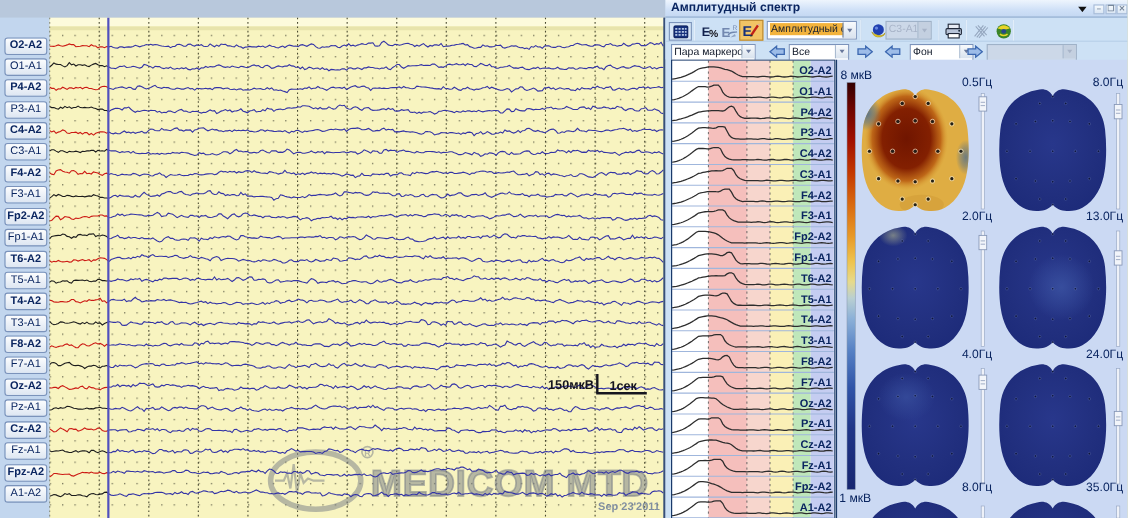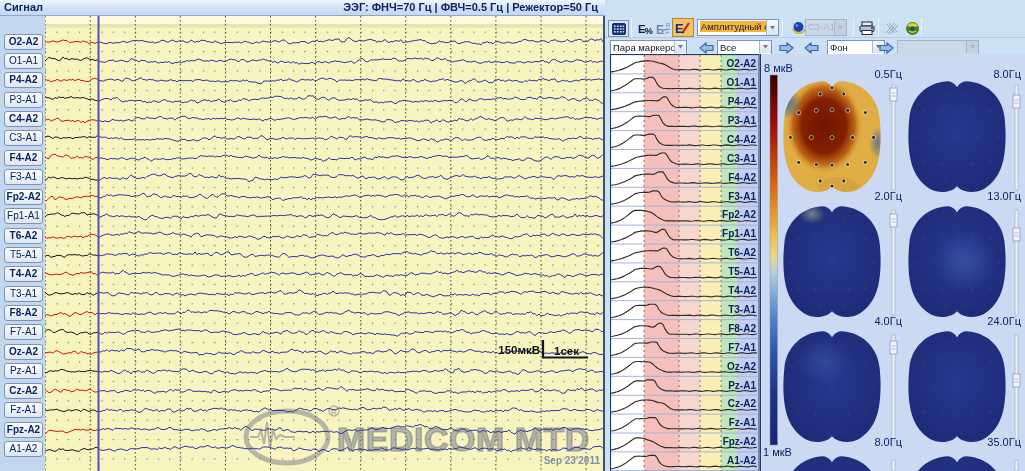--- a/index.html
+++ b/index.html
@@ -28,21 +28,20 @@
 .combo .cbtn.dis { background:#c4d0e0; }
 .tb2 .combo { height:18px; }
 .tb2 .combo .cbtn { height:12px; }
 .arrow { position:absolute; width:15px; height:12px; }
 .wbtn { position:absolute; top:4px; width:10px; height:9px; background:linear-gradient(#f6fafd,#dae6f4);
   border:1px solid #a8bcd8; color:#78889c; font-size:7px; font-weight:bold; text-align:center; line-height:7px; }
 </style></head>
 <body>
 <div id="app">
   <div id="lwin">
-    <div class="win-title" style="left:0;width:605px;padding-left:4px;">Сигнал<span style="position:absolute;right:7px;">ЭЭГ: ФНЧ=70 Гц | ФВЧ=0.5 Гц | Режектор=50 Гц</span></div>
     <div id="lcol"></div>
     <svg width="559" height="455" viewBox="45 16 559 455" style="position:absolute;left:45px;top:16px">
 <defs>
 <pattern id="dots" width="11.27" height="19.4" patternUnits="userSpaceOnUse" patternTransform="translate(45.1,31.6)">
 <rect x="0" y="0" width="1.2" height="1.2" fill="#60604a" opacity="0.85"></rect>
 </pattern>
 </defs>
 <rect x="45" y="16" width="559" height="455" fill="#f8f4c0"></rect>
 <rect x="45" y="16" width="559" height="8" fill="#fdfbdc"></rect>
 <rect x="45" y="24" width="559" height="3.5" fill="#e8e4ac"></rect>
@@ -138,20 +137,28 @@
 <div class="chbtn" style="top:324px;">F7-A1</div>
 <div class="chbtn" style="top:344px;font-weight:bold;">Oz-A2</div>
 <div class="chbtn" style="top:363px;">Pz-A1</div>
 <div class="chbtn" style="top:383px;font-weight:bold;">Cz-A2</div>
 <div class="chbtn" style="top:402px;">Fz-A1</div>
 <div class="chbtn" style="top:422px;font-weight:bold;">Fpz-A2</div>
 <div class="chbtn" style="top:441px;">A1-A2</div>
     <div style="position:absolute;left:603px;top:16px;width:2px;height:455px;background:#38507a;"></div>
   </div>
   <div id="rwin"></div>
+  <div class="win-title" style="left:605px;width:420px;padding-left:5px;">Амплитудный спектр
+    <svg style="position:absolute;right:37px;top:6px" width="8" height="5">
+        <path d="M0,0 h8 l-4,5 z" fill="#101010"></path>
+      </svg>
+    <span class="wbtn" style="right:21px;">–</span>
+    <span class="wbtn" style="right:10px;">❐</span>
+    <span class="wbtn" style="right:0px;">✕</span>
+  </div>
 
 <div class="tb1">
   <div class="tbtn framed" style="left:3px;top:3px">
         <svg width="14" height="12" viewBox="0 0 16 14">
           <rect x="0.5" y="0.5" width="15" height="13" rx="1.5" fill="#16307c" stroke="#0a1a50"></rect>
           <g fill="#cfe0f7">
             <rect x="2" y="3" width="2.2" height="1.6"></rect>
             <rect x="5.5" y="3" width="2.2" height="1.6"></rect>
             <rect x="9" y="3" width="2.2" height="1.6"></rect>
             <rect x="12.2" y="3" width="1.8" height="1.6"></rect>

